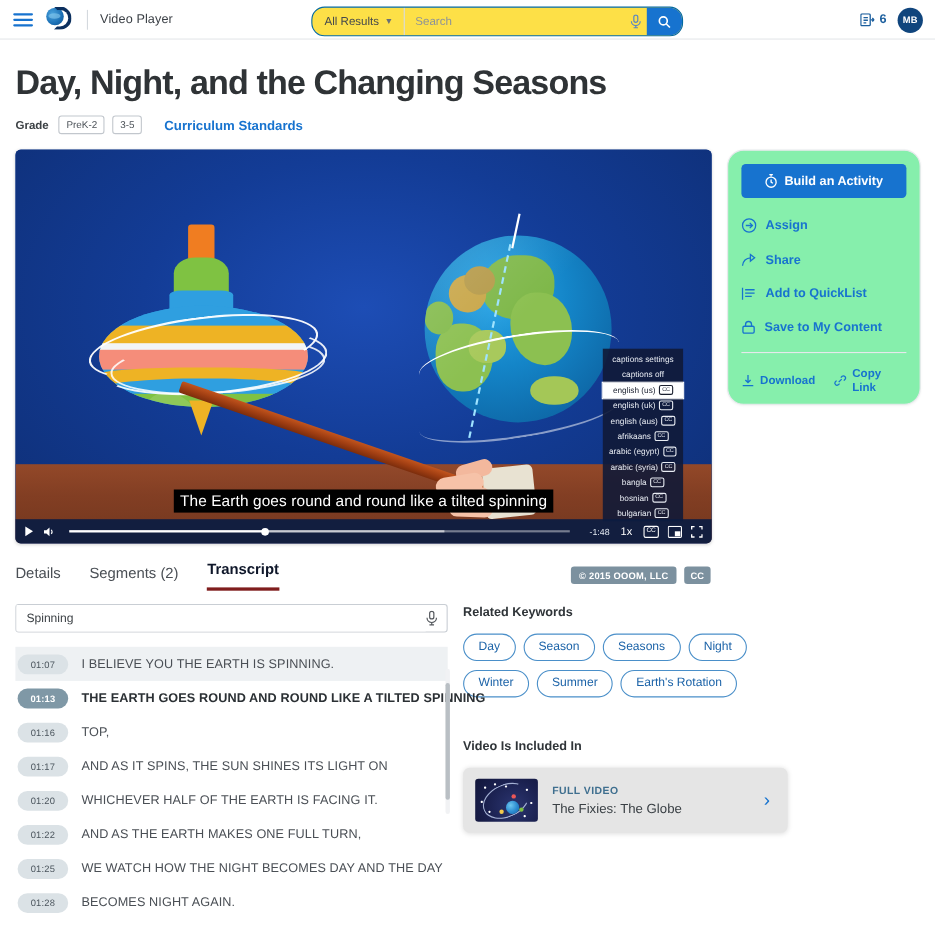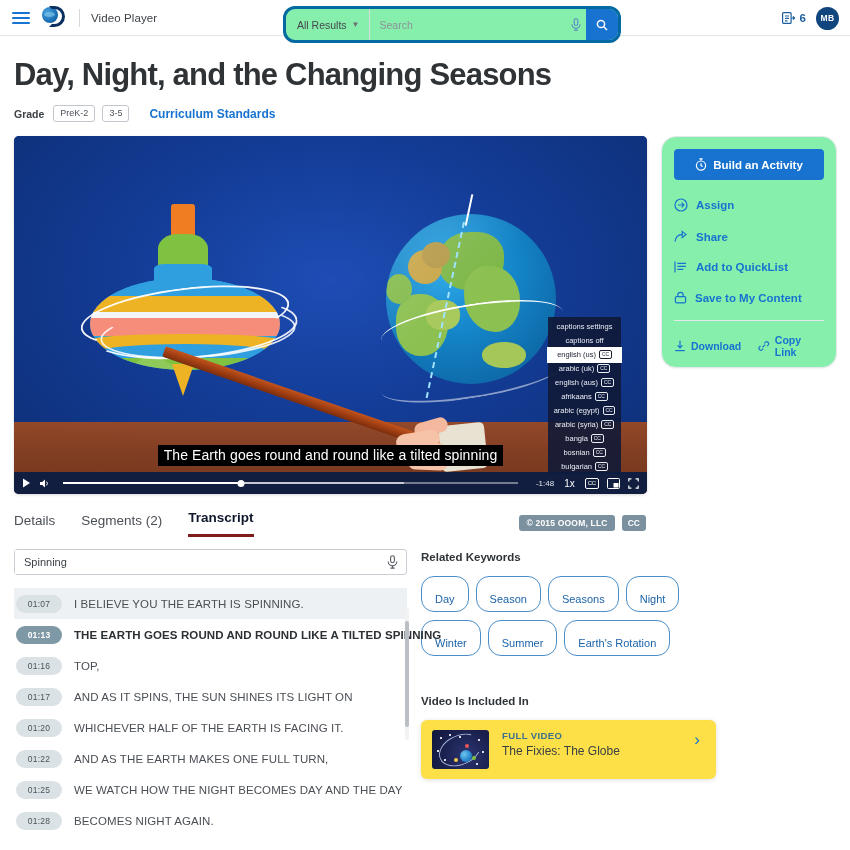--- a/index.html
+++ b/index.html
@@ -36,23 +36,23 @@
     position: absolute; left: 7px; top: 0px; width: 16px; height: 21px;
     border: 3px solid #0b2f5e; border-left-color: transparent;
     border-radius: 0 12px 12px 0;
   }
   .divider-v { width: 1px; height: 18px; background: #d4d9de; margin: 0 11px 0 13px; }
   .app-title { font-size: 11.5px; color: #3a3f45; letter-spacing: .1px; }
 
   .searchwrap {
     position: absolute; left: 283px; top: 6px;
     display: flex; align-items: center;
-    height: 37px; width: 338px;
-    border: 3px solid #0369a1; border-radius: 12px;
-    background: #86efac; overflow: hidden;
+    height: 27px; width: 338px;
+    border: 1px solid #0369a1; border-radius: 12px;
+    background: #fde047; overflow: hidden;
   }
   .scope {
     display: flex; align-items: center; gap: 5px;
     padding: 0 9px 0 11px; height: 100%;
     font-size: 10.5px; color: #44484d; white-space: nowrap; cursor: pointer;
   }
   .scope .chev { font-size: 8px; color: #6a7077; }
   .scope-div { width: 1px; height: 100%; background: #d7dbe0; }
   .searchinput {
     flex: 1; border: 0; outline: 0; height: 100%;
@@ -356,28 +356,28 @@
     position: absolute; right: -2px; top: 20px; width: 4px; height: 132px;
     background: #f1f2f4; border-radius: 2px;
   }
 
   
   .right-col { width: 295px; padding-top: 14px; }
   .sec-title { font-size: 11.5px; font-weight: bold; color: #2f3438; }
   .kw-wrap { display: flex; flex-wrap: wrap; gap: 8px 7px; margin-top: 13px; }
   .kw {
     border: 1px solid #4a8fc9; color: #1c63a8; border-radius: 13px;
-    font-size: 11px; padding: 16px 13px 6px; background: #fff; cursor: pointer;
+    font-size: 11px; padding: 5px 13px 6px; background: #fff; cursor: pointer;
     white-space: nowrap;
   }
   .sec2 { margin-top: 39px; }
   .incl-card {
-    margin-top: 13px; background: #fde047; border-radius: 6px;
+    margin-top: 13px; background: #e5e5e5; border-radius: 6px;
     box-shadow: 0 1px 5px rgba(0,0,0,.13);
-    display: flex; align-items: flex-start; gap: 13px; padding: 10px 12px 10px 11px;
+    display: flex; align-items: center; gap: 13px; padding: 10px 12px 10px 11px;
     cursor: pointer;
   }
   .thumb {
     width: 57px; height: 39px; border-radius: 3px; position: relative; overflow: hidden;
     background: radial-gradient(circle at 62% 64%, #2b3570 0%, #1b2150 55%, #12163a 100%);
     flex: none;
   }
   .thumb .t-globe {
     position: absolute; left: 28px; top: 20px; width: 12px; height: 12px;
     border-radius: 50%;
@@ -510,21 +510,21 @@
     </div>
 
     <div class="cap-menu">
       <div class="cm-row cm-head">captions settings</div>
       <div class="cm-row">captions off</div>
       <div class="cm-row cm-sel">
         <span>english (us)</span>
         <span class="cc-mini">CC</span>
       </div>
       <div class="cm-row">
-        <span>arabic (uk)</span>
+        <span>english (uk)</span>
         <span class="cc-mini">CC</span>
       </div>
       <div class="cm-row">
         <span>english (aus)</span>
         <span class="cc-mini">CC</span>
       </div>
       <div class="cm-row">
         <span>afrikaans</span>
         <span class="cc-mini">CC</span>
       </div>

